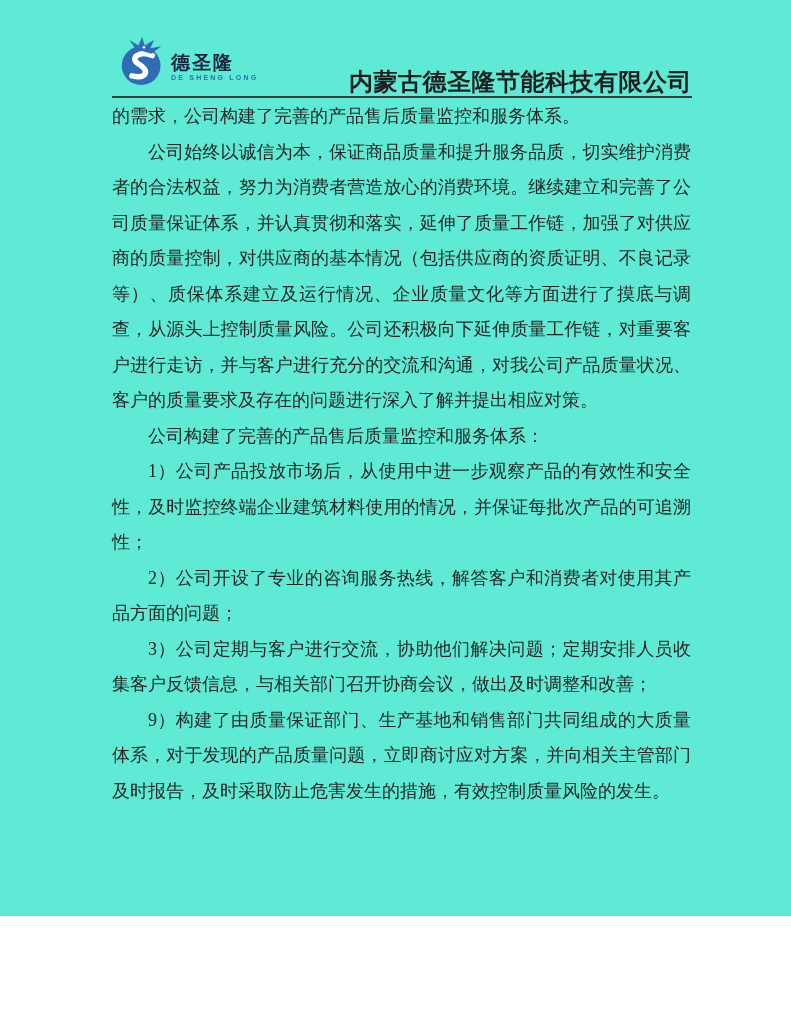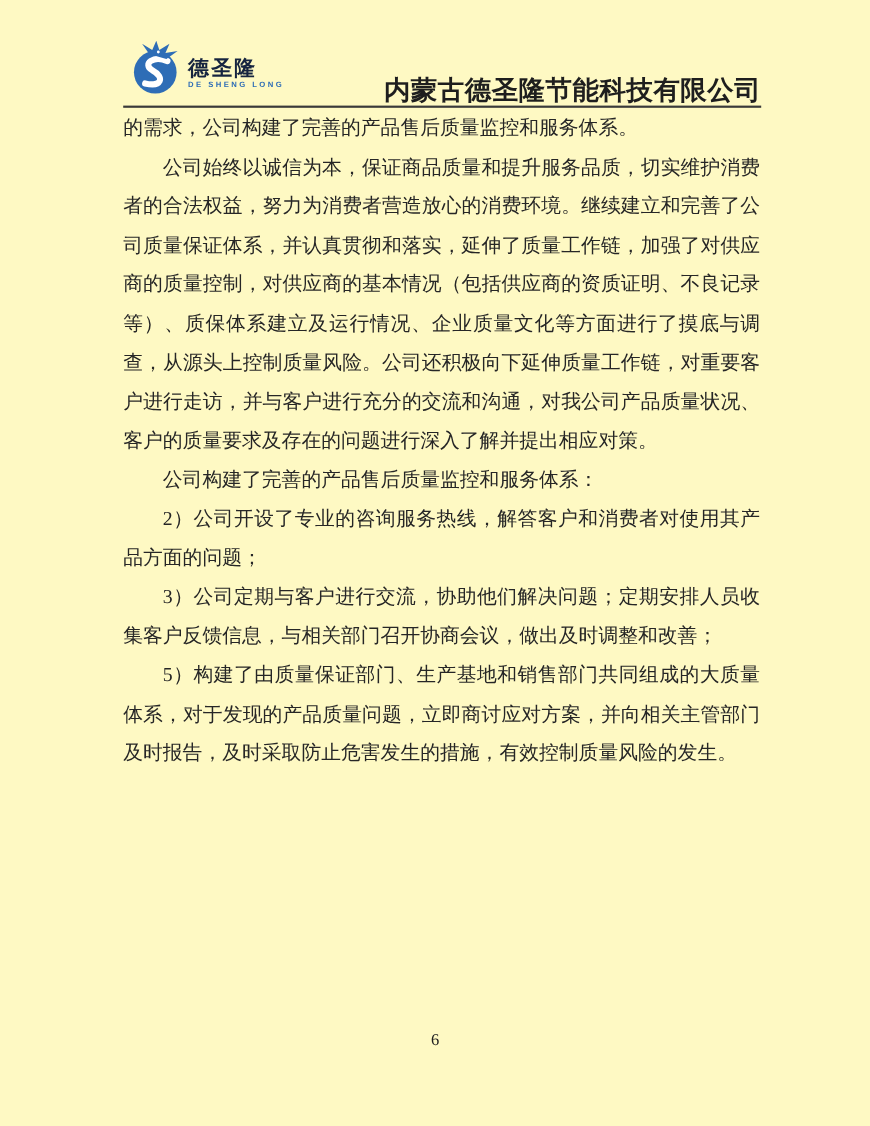--- a/index.html
+++ b/index.html
@@ -3,22 +3,22 @@
 <meta charset="utf-8">
 <style>
   html, body {
     margin: 0;
     padding: 0;
     background: #ffffff;
   }
   .page {
     position: relative;
     width: 791px;
-    height: 1024px;
-    background: #fef9c3;
+    height: 916px;
+    background: #5eead4;
     overflow: hidden;
     font-family: "Liberation Serif", "DejaVu Serif", serif;
     color: #262626;
   }
 
   
   .logo {
     position: absolute;
     left: 119px;
     top: 36px;
@@ -117,22 +117,23 @@
       </div>
     </div>
     <div class="company-name">内蒙古德圣隆节能科技有限公司</div>
     <div class="header-rule"></div>
   </div>
 
   <div class="doc-body">
     <p class="para-cont">的需求，公司构建了完善的产品售后质量监控和服务体系。</p>
     <p class="para-indent">公司始终以诚信为本，保证商品质量和提升服务品质，切实维护消费者的合法权益，努力为消费者营造放心的消费环境。继续建立和完善了公司质量保证体系，并认真贯彻和落实，延伸了质量工作链，加强了对供应商的质量控制，对供应商的基本情况（包括供应商的资质证明、不良记录等）、质保体系建立及运行情况、企业质量文化等方面进行了摸底与调查，从源头上控制质量风险。公司还积极向下延伸质量工作链，对重要客户进行走访，并与客户进行充分的交流和沟通，对我公司产品质量状况、客户的质量要求及存在的问题进行深入了解并提出相应对策。</p>
     <p class="para-indent">公司构建了完善的产品售后质量监控和服务体系：</p>
+    <p class="para-indent">1）公司产品投放市场后，从使用中进一步观察产品的有效性和安全性，及时监控终端企业建筑材料使用的情况，并保证每批次产品的可追溯性；</p>
     <p class="para-indent">2）公司开设了专业的咨询服务热线，解答客户和消费者对使用其产品方面的问题；</p>
     <p class="para-indent">3）公司定期与客户进行交流，协助他们解决问题；定期安排人员收集客户反馈信息，与相关部门召开协商会议，做出及时调整和改善；</p>
-    <p class="para-indent">5）构建了由质量保证部门、生产基地和销售部门共同组成的大质量体系，对于发现的产品质量问题，立即商讨应对方案，并向相关主管部门及时报告，及时采取防止危害发生的措施，有效控制质量风险的发生。</p>
+    <p class="para-indent">9）构建了由质量保证部门、生产基地和销售部门共同组成的大质量体系，对于发现的产品质量问题，立即商讨应对方案，并向相关主管部门及时报告，及时采取防止危害发生的措施，有效控制质量风险的发生。</p>
   </div>
 
   <div class="page-footer">
     <span>6</span>
   </div>
 
 </div>
 
 </body></html>

